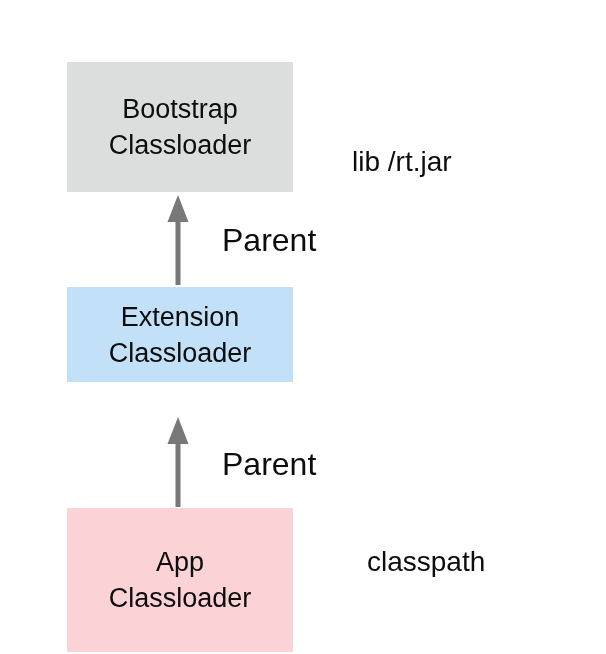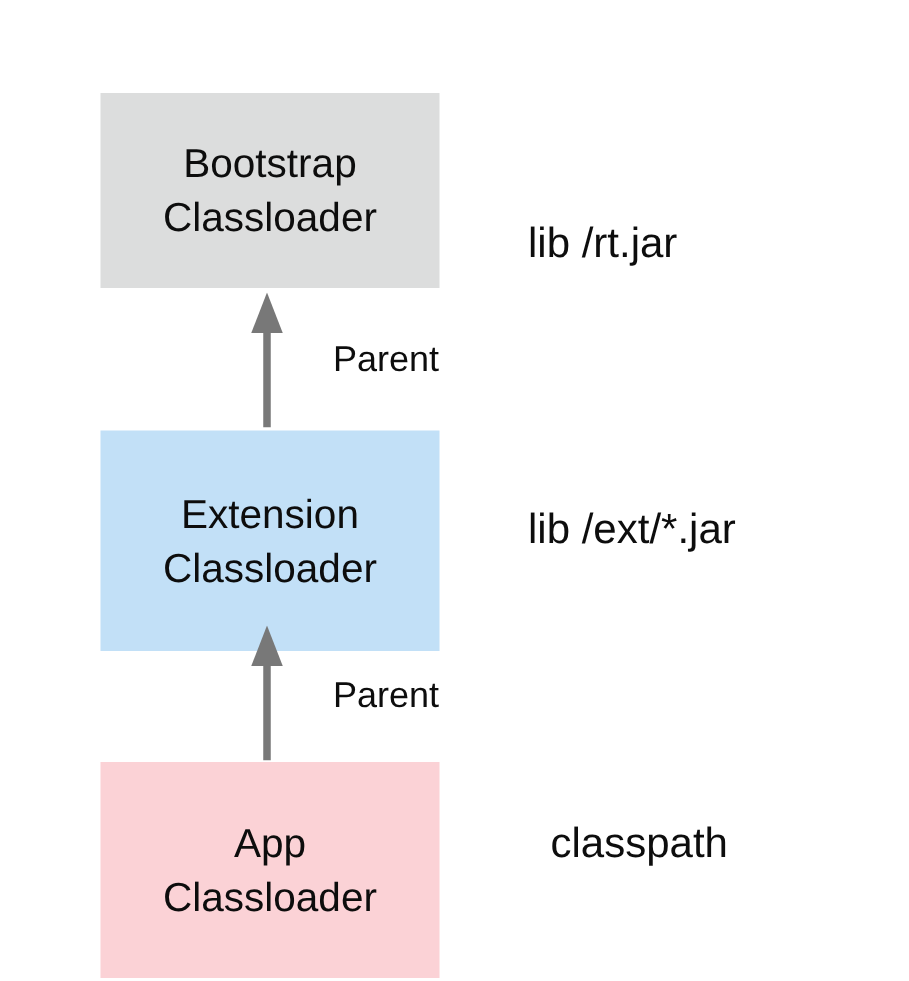--- a/index.html
+++ b/index.html
@@ -25,36 +25,36 @@
     justify-content: center;
     text-align: center;
   }
   .node-label {
     font-size: 27px;
     line-height: 36px;
     white-space: pre-line;
     color: #0d0d0d;
   }
   .node-bootstrap { top: 62px;  height: 130px; }
-  .node-extension { top: 287px; height: 147px; }
+  .node-extension { top: 287px; height: 95px; }
   .node-app       { top: 508px; height: 144px; }
 
   .arrow {
     position: absolute;
     left: 165px;
     width: 26px;
     height: 90px;
   }
   .arrow-top    { top: 195px; }
   .arrow-bottom { top: 417px; }
 
   .edge-label {
     position: absolute;
     left: 222px;
-    font-size: 24px;
+    font-size: 32px;
     line-height: 32px;
     color: #0d0d0d;
   }
   .edge-label-top    { top: 224px; }
   .edge-label-bottom { top: 448px; }
 
   .annotation {
     position: absolute;
     font-size: 28px;
     line-height: 32px;
@@ -93,17 +93,16 @@
     <polygon points="13,0 23.5,27 2.5,27" fill="currentColor"></polygon>
     <rect x="10.5" y="20" width="5" height="70" fill="currentColor"></rect>
   </svg>
 
   <div class="edge-label edge-label-top">Parent</div>
 
   <div class="edge-label edge-label-bottom">Parent</div>
 
   <div class="annotation annotation-bootstrap">lib /rt.jar</div>
 
-  <div class="annotation annotation-extension">lib /ext/*.jar</div>
 
   <div class="annotation annotation-app">classpath</div>
 
 </div>
 
 </body></html>

